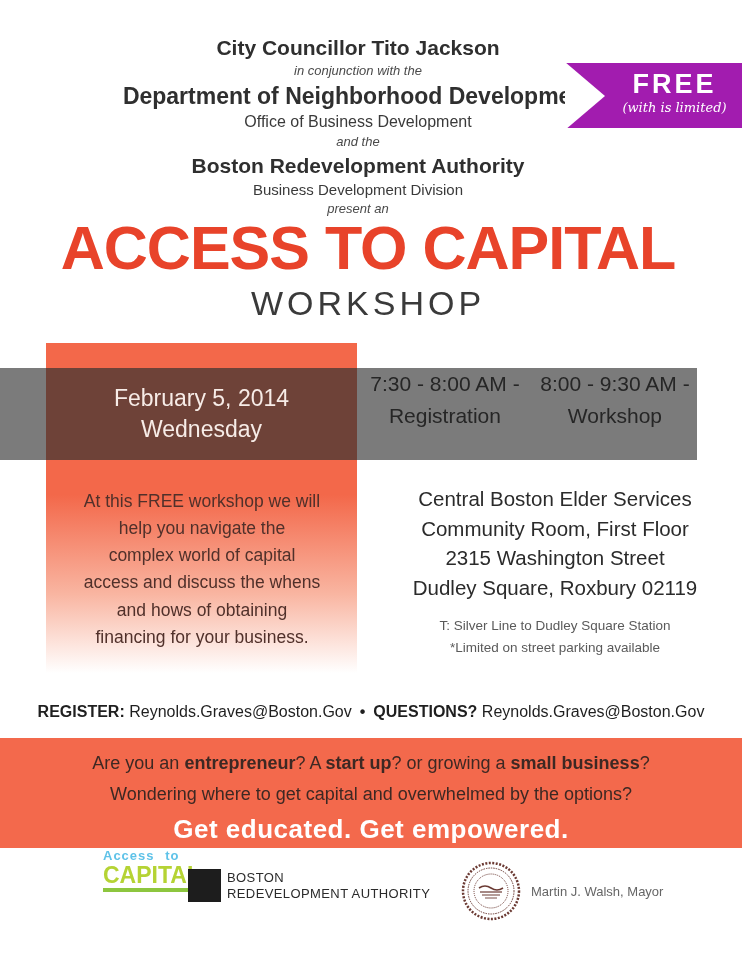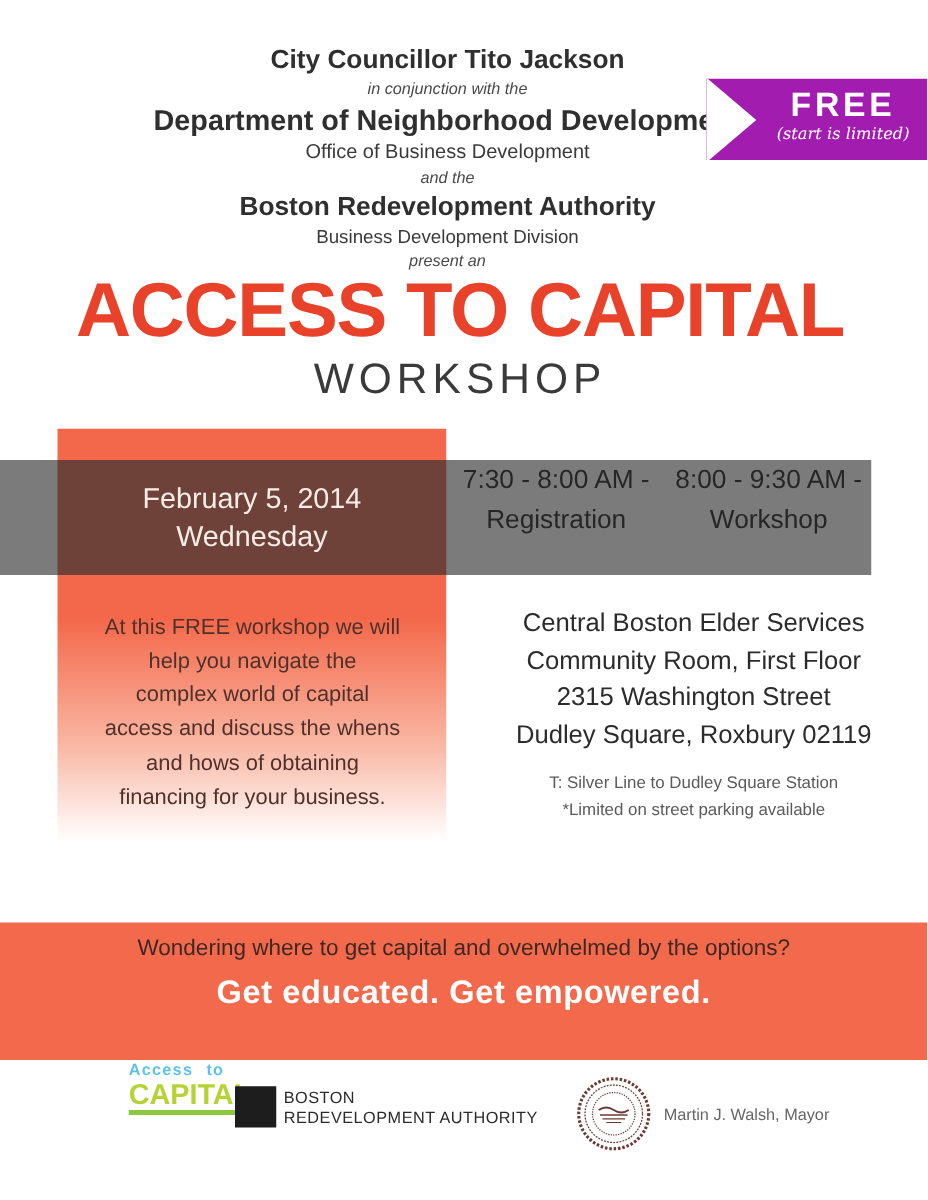--- a/index.html
+++ b/index.html
@@ -80,21 +80,21 @@
     <div class="h-italic">and the</div>
     <div class="h-bold-lg">Boston Redevelopment Authority</div>
     <div class="h-reg-sm">Business Development Division</div>
     <div class="h-italic">present an</div>
   </div>
 
   <div class="free-badge">
     <div class="free-chevron"></div>
     <div class="free-text">
       <div class="free-title">FREE</div>
-      <div class="free-sub">(start is limited)</div>
+      <div class="free-sub">(with is limited)</div>
     </div>
   </div>
 
   <div class="title-block">
     <div class="title-main">ACCESS TO CAPITAL</div>
     <div class="title-sub">WORKSHOP</div>
   </div>
 
   <div class="orange-col"></div>
   <div class="gray-bar"></div>
@@ -123,22 +123,28 @@
     <div>Central Boston Elder Services</div>
     <div>Community Room, First Floor</div>
     <div>2315 Washington Street</div>
     <div>Dudley Square, Roxbury 02119</div>
     <div class="venue-notes">
       <div>T: Silver Line to Dudley Square Station</div>
       <div>*Limited on street parking available</div>
     </div>
   </div>
 
+  <div class="register-line">
+    <span class="b">REGISTER:</span><span> Reynolds.Graves@Boston.Gov</span><span class="sep">•</span><span class="b">QUESTIONS?</span><span> Reynolds.Graves@Boston.Gov</span>
+  </div>
 
   <div class="banner">
+    <div class="banner-l1">
+      <span>Are you an </span><span class="b">entrepreneur</span><span>? A </span><span class="b">start up</span><span>? or growing a </span><span class="b">small business</span><span>?</span>
+    </div>
     <div class="banner-l2">Wondering where to get capital and overwhelmed by the options?</div>
     <div class="banner-l3">Get educated. Get empowered.</div>
   </div>
 
   <div class="access-logo">
     <div class="access-top">Access to</div>
     <div class="access-bottom">CAPITAL</div>
     <div class="access-bar"></div>
   </div>
 

